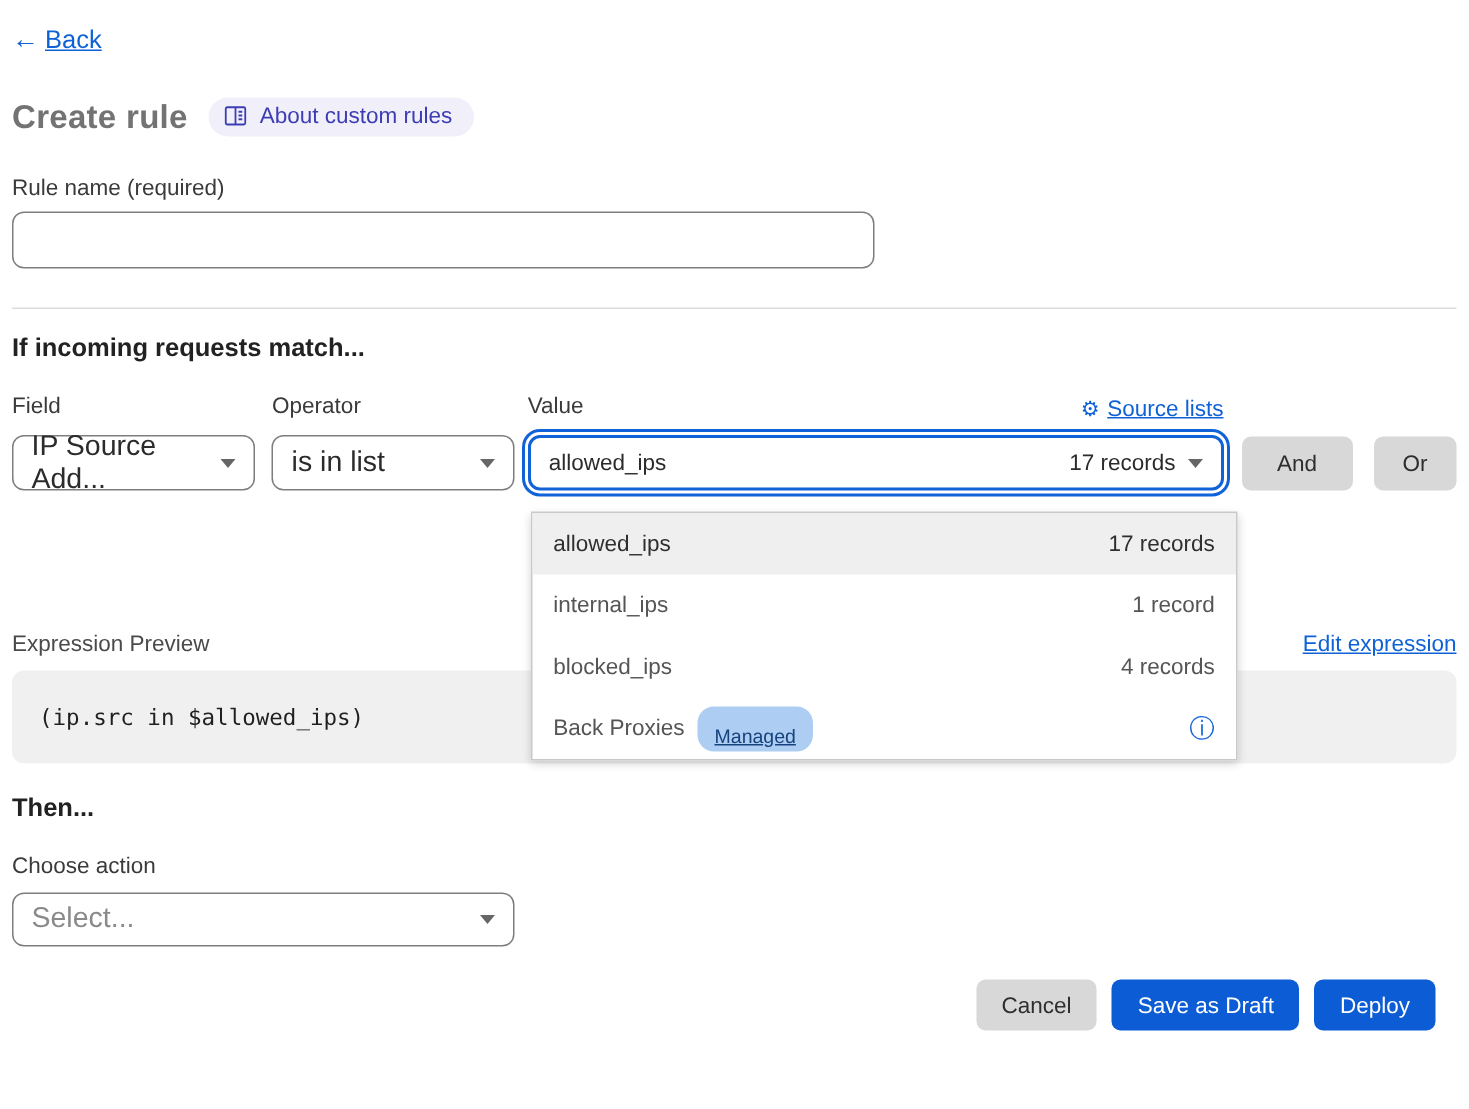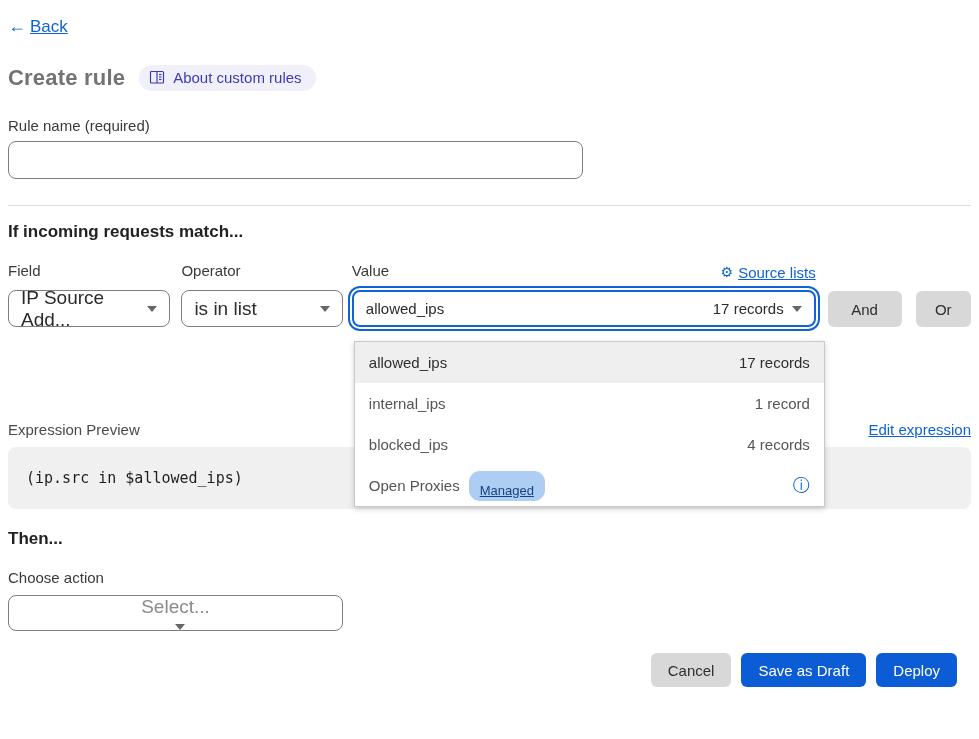--- a/index.html
+++ b/index.html
@@ -76,21 +76,21 @@
   .expr-row { margin-top:94px; display:flex; justify-content:space-between; align-items:center; }
   .expr-label { font-size:15px; color:#4a4a4a; }
   .edit-link { font-size:15px; color:#0f62d6; text-decoration:underline; cursor:pointer; }
   .code-box { margin-top:9px; width:963px; height:62px; background:#f0f0f0; border-radius:8px;
     display:flex; align-items:center; padding:0 18px; }
   .code-box code { font-family:"DejaVu Sans Mono", monospace; font-size:15px; color:#1f1f1f; }
 
   
   .then-h { margin-top:20px; }
   .action-label { margin-top:20px; font-size:15px; color:#3a3a3a; }
-  .action-select { margin-top:9px; width:335px; height:36px; color:#8a8a8a;flex-direction:column; }
+  .action-select { margin-top:9px; width:335px; height:36px; color:#8a8a8a; }
 
   
   .footer { margin-top:22px; display:flex; justify-content:flex-end; gap:10px; padding-right:14px; }
   .footer .btn { height:34px; padding:0 17px; font-size:15px; }
   .btn-blue { background:#0b5cd5; color:#ffffff; }
 </style>
 </head>
 <body>
 
 <div class="page">
@@ -164,21 +164,21 @@
         <div class="dd-row">
           <span>internal_ips</span>
           <span class="meta">1 record</span>
         </div>
         <div class="dd-row">
           <span>blocked_ips</span>
           <span class="meta">4 records</span>
         </div>
         <div class="dd-row">
           <span class="dd-left">
-            <span>Open Proxies</span>
+            <span>Back Proxies</span>
             <span class="badge">Managed</span>
           </span>
           <span class="info-icon">ⓘ</span>
         </div>
       </div>
     </div>
     <button class="btn btn-gray and-btn">And</button>
     <button class="btn btn-gray or-btn">Or</button>
   </div>
 

